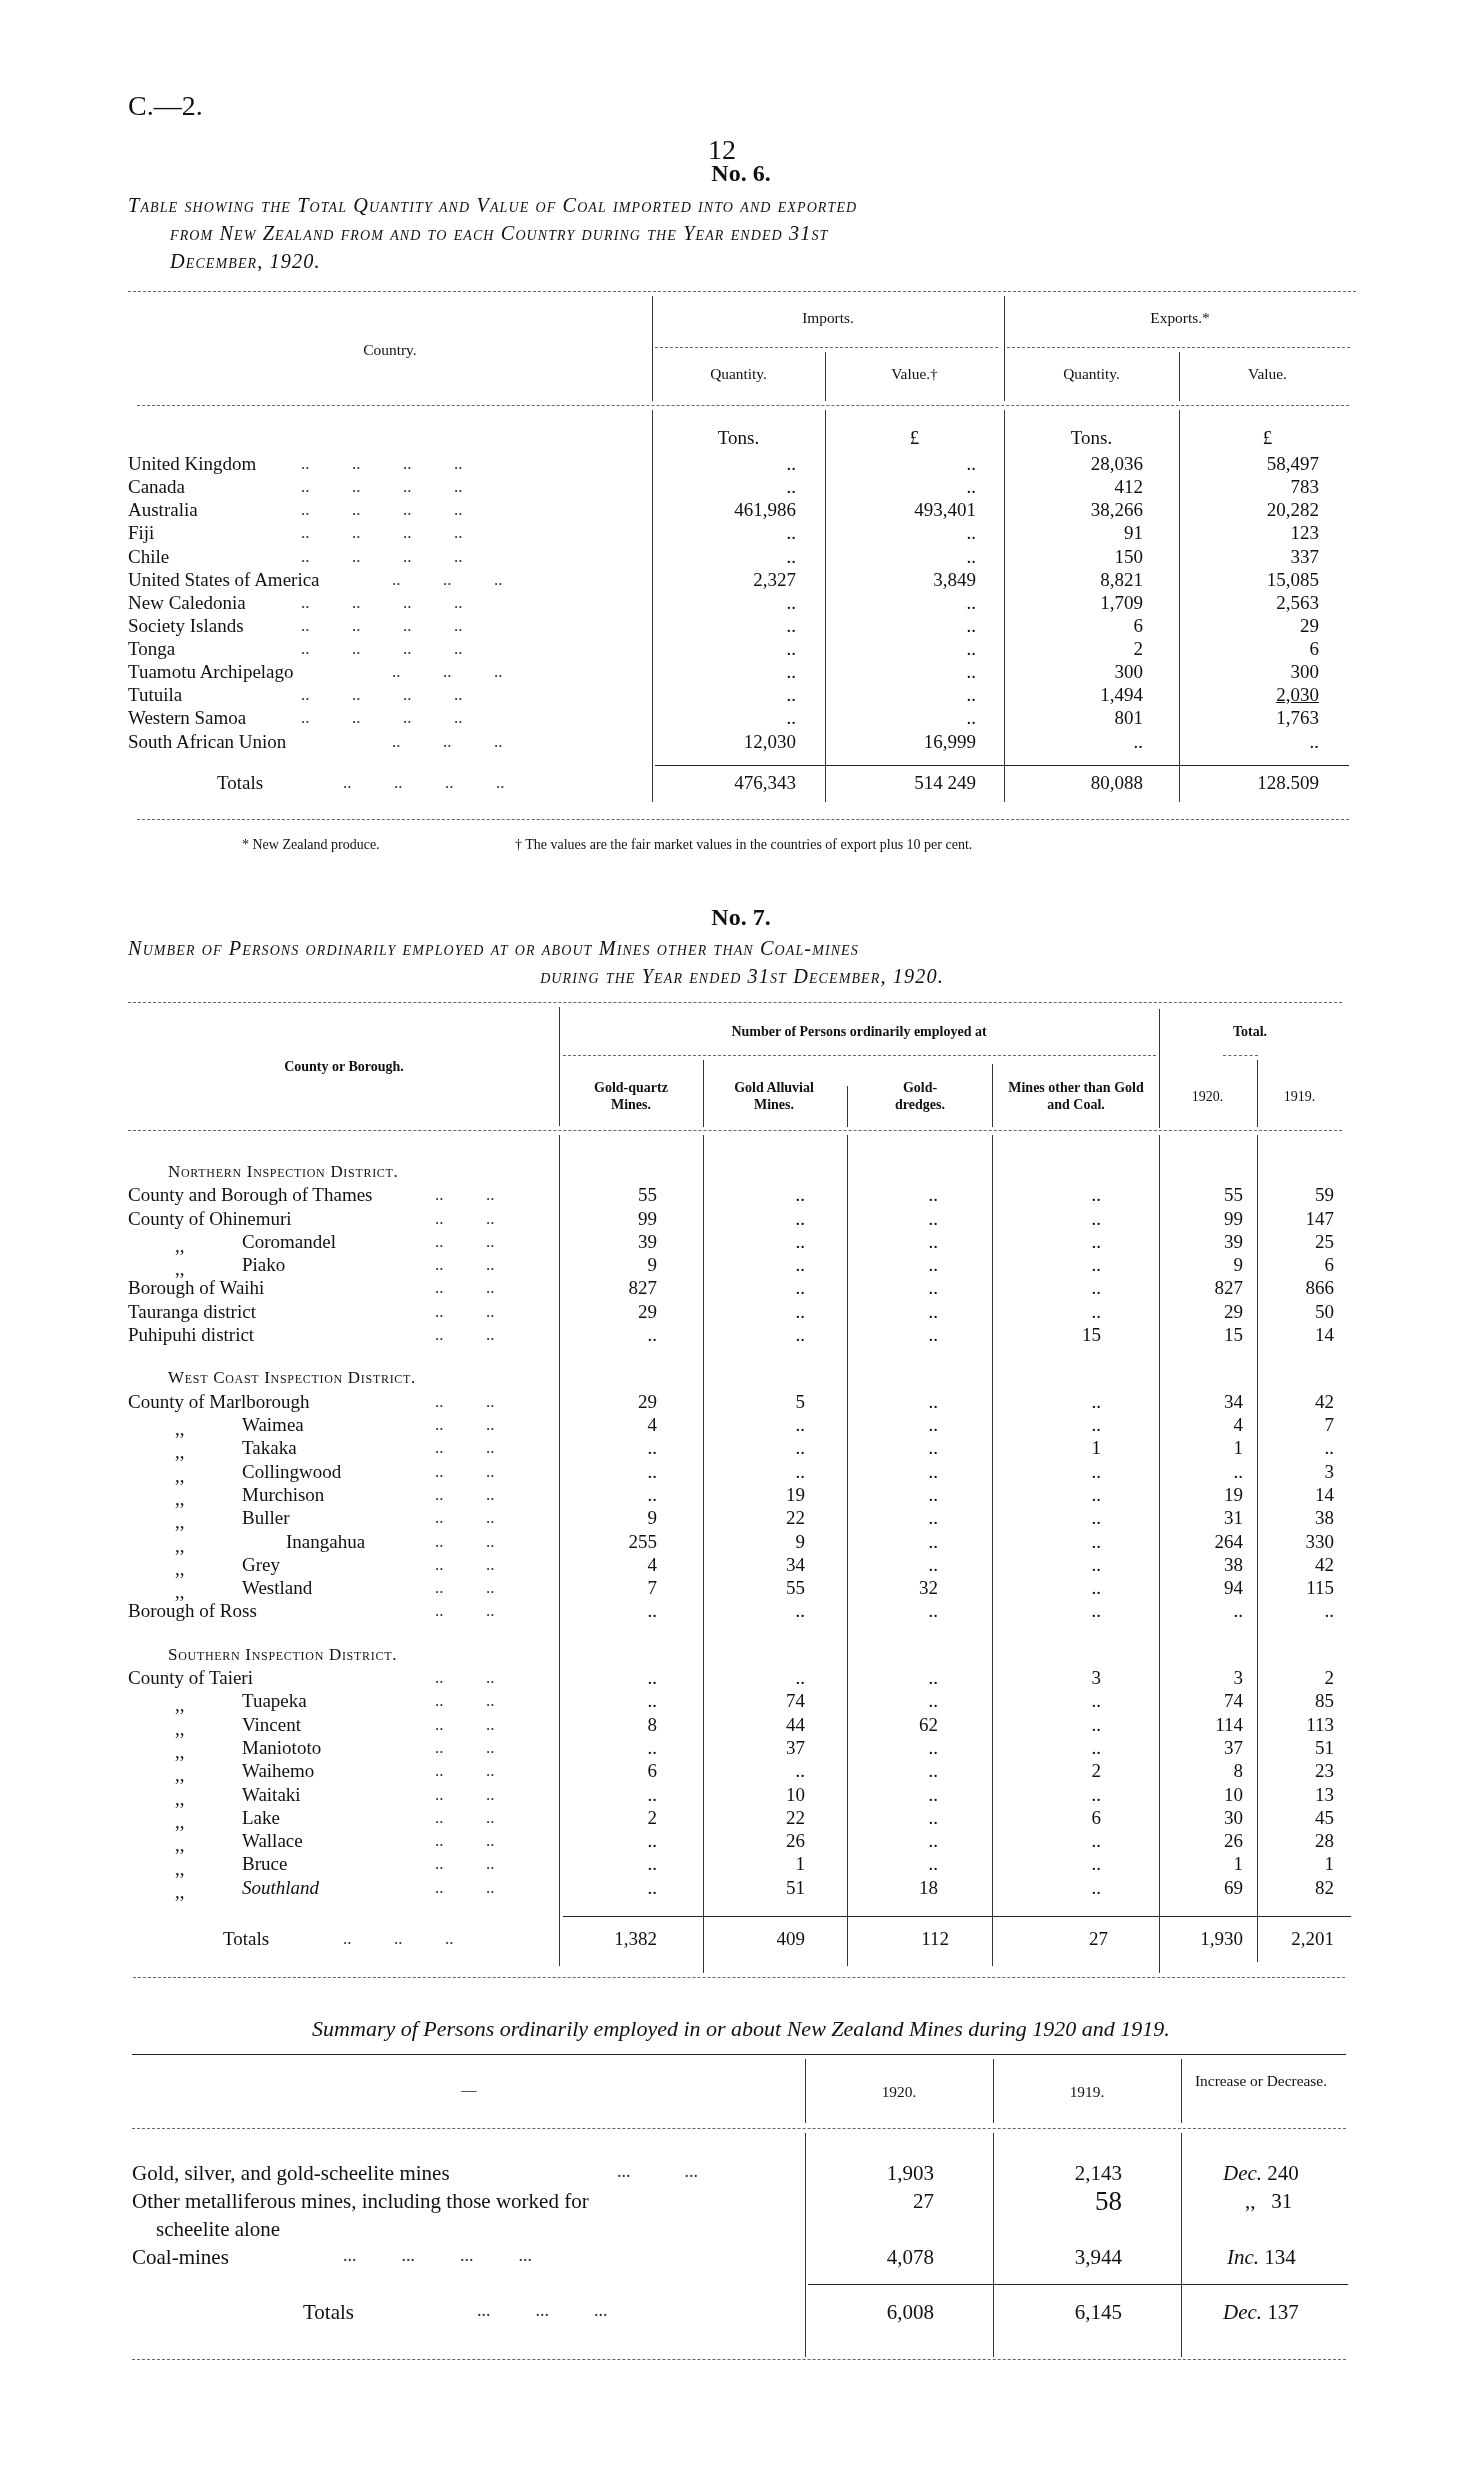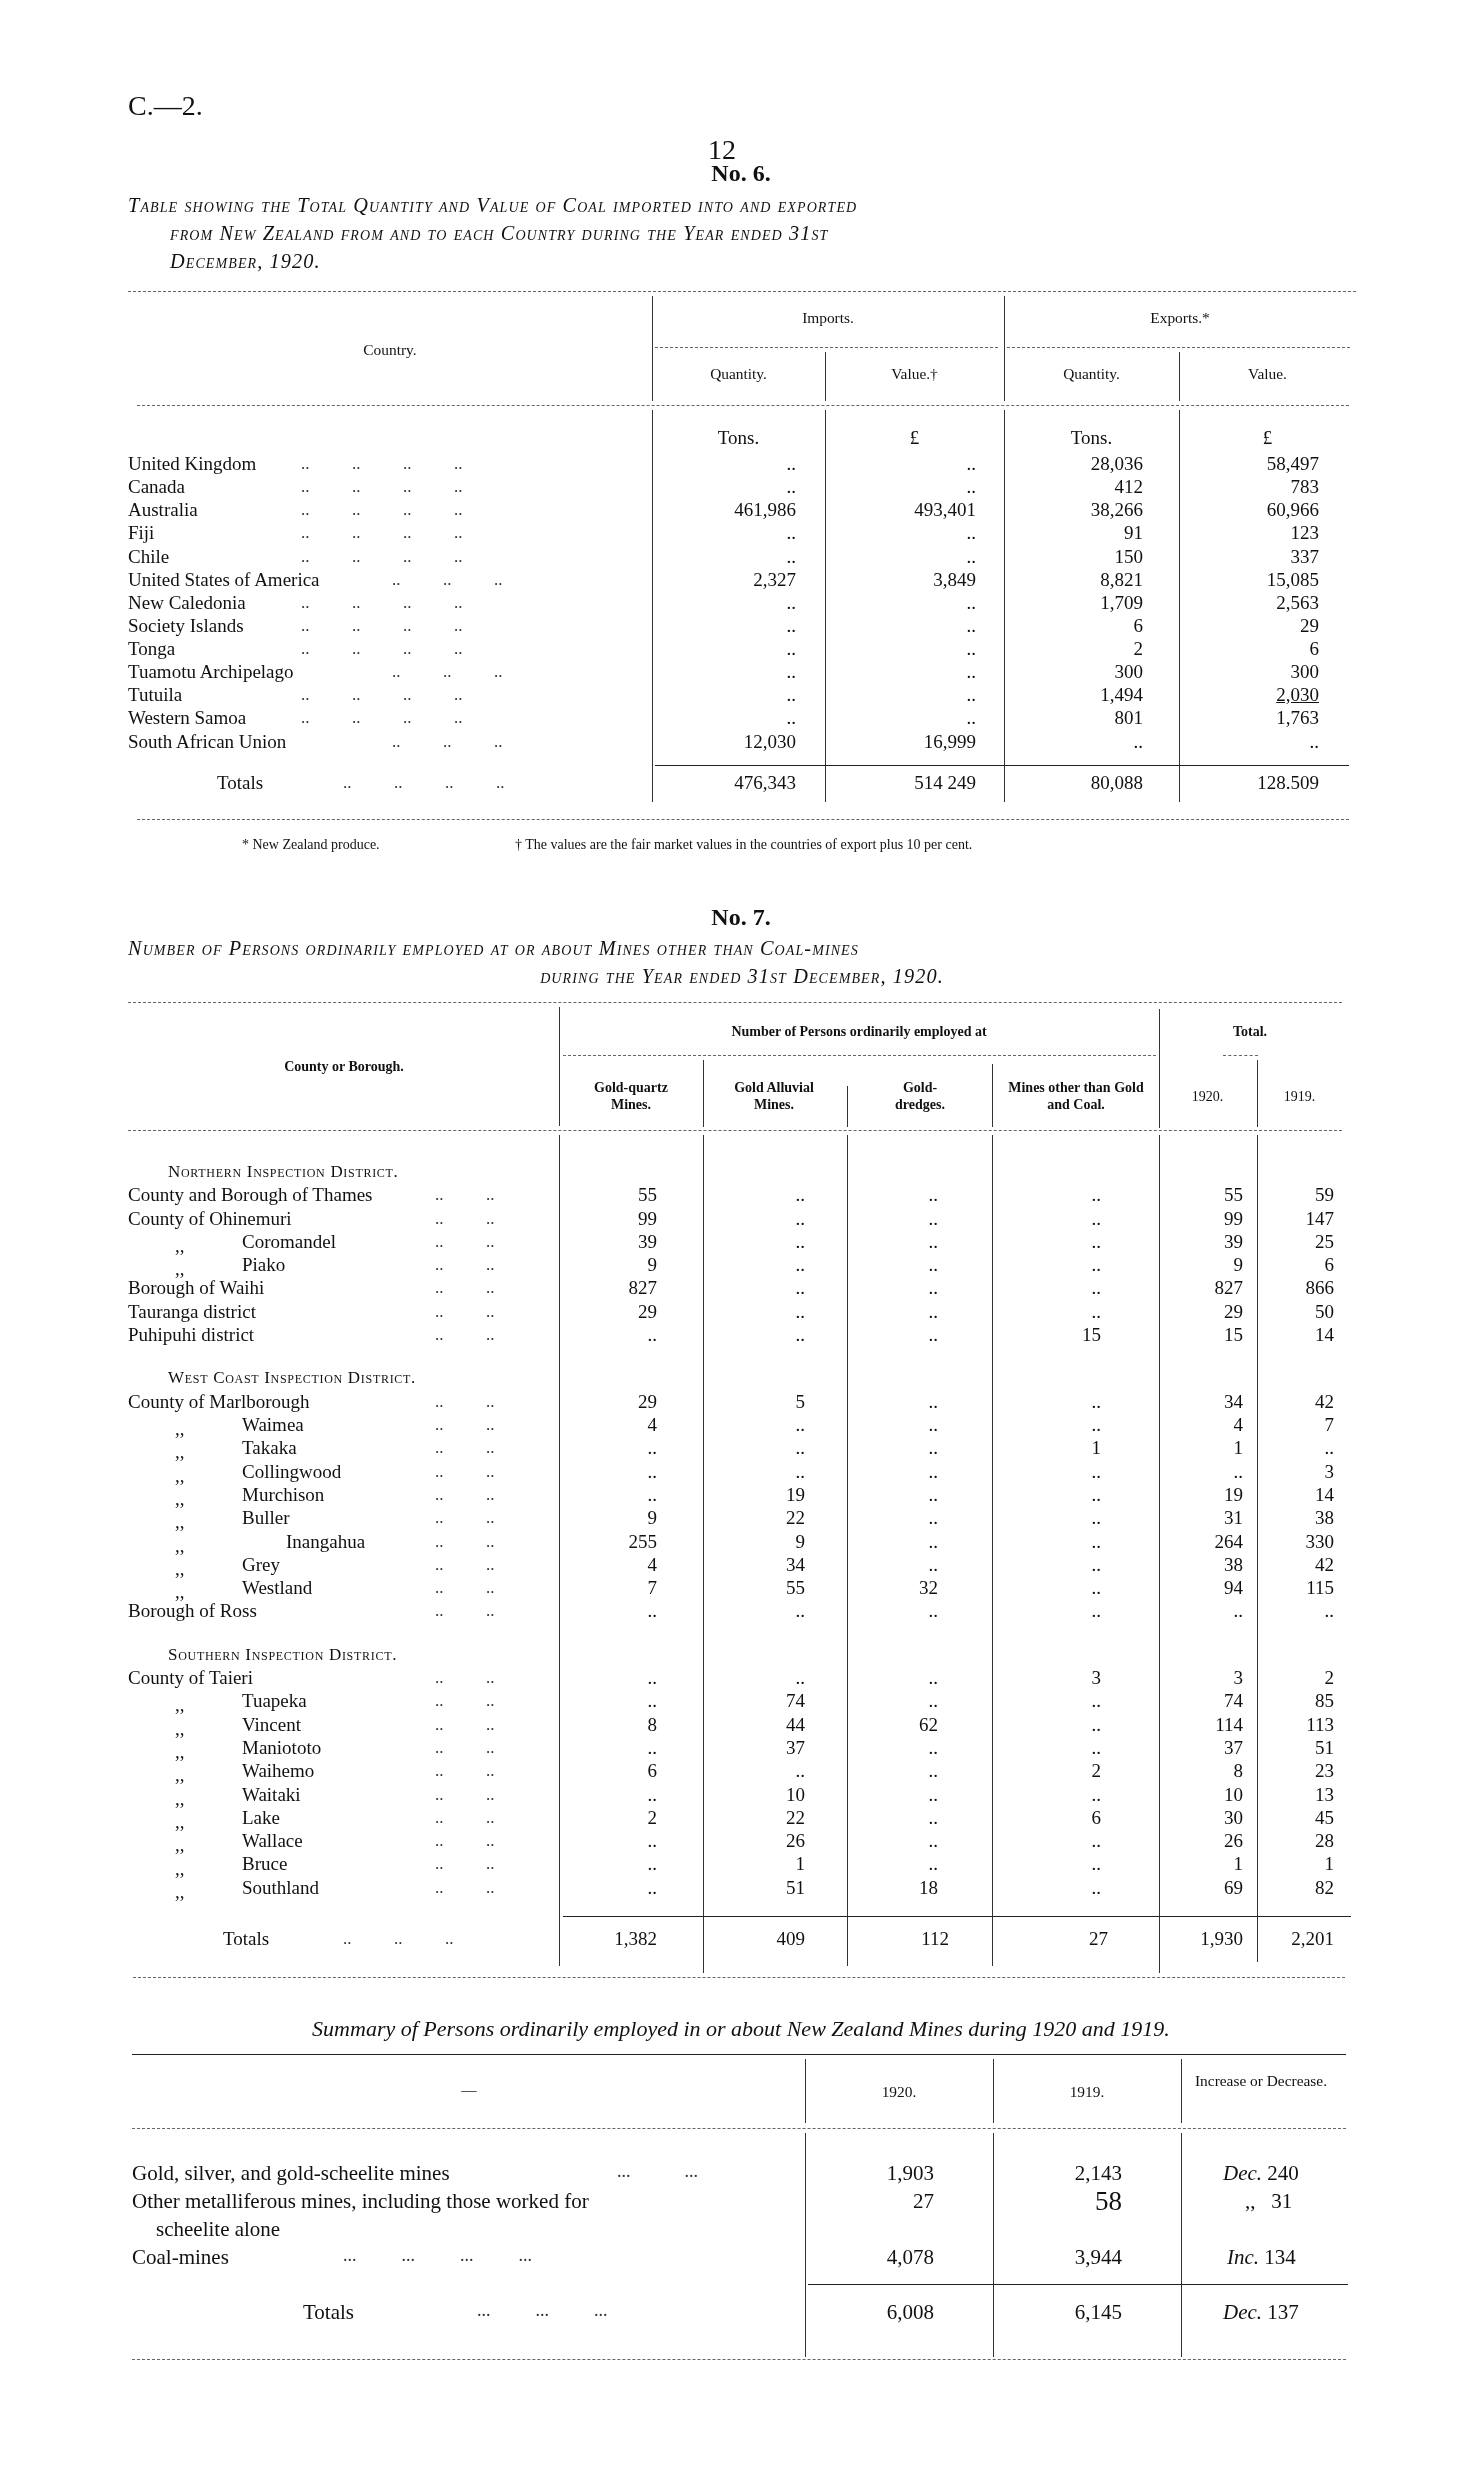--- a/index.html
+++ b/index.html
@@ -80,21 +80,21 @@
       <div class="leader" style="left:301px; top:475px;">..          ..          ..          ..</div>
       <div class="cell r" style="left:652px; width:144px; top:475px;">..</div>
       <div class="cell r" style="left:825px; width:151px; top:475px;">..</div>
       <div class="cell r" style="left:1004px; width:139px; top:475px;">412</div>
       <div class="cell r" style="left:1179px; width:140px; top:475px;">783</div>
       <div class="rowlabel" style="left:128px; top:498px;">Australia</div>
       <div class="leader" style="left:301px; top:498px;">..          ..          ..          ..</div>
       <div class="cell r" style="left:652px; width:144px; top:498px;">461,986</div>
       <div class="cell r" style="left:825px; width:151px; top:498px;">493,401</div>
       <div class="cell r" style="left:1004px; width:139px; top:498px;">38,266</div>
-      <div class="cell r" style="left:1179px; width:140px; top:498px;">60,966</div>
+      <div class="cell r" style="left:1179px; width:140px; top:498px;">20,282</div>
       <div class="rowlabel" style="left:128px; top:521px;">Fiji</div>
       <div class="leader" style="left:301px; top:521px;">..          ..          ..          ..</div>
       <div class="cell r" style="left:652px; width:144px; top:521px;">..</div>
       <div class="cell r" style="left:825px; width:151px; top:521px;">..</div>
       <div class="cell r" style="left:1004px; width:139px; top:521px;">91</div>
       <div class="cell r" style="left:1179px; width:140px; top:521px;">123</div>
       <div class="rowlabel" style="left:128px; top:545px;">Chile</div>
       <div class="leader" style="left:301px; top:545px;">..          ..          ..          ..</div>
       <div class="cell r" style="left:652px; width:144px; top:545px;">..</div>
       <div class="cell r" style="left:825px; width:151px; top:545px;">..</div>
@@ -423,21 +423,21 @@
       <div class="rowlabel" style="left:175px; top:1857px;">,,</div>
       <div class="rowlabel" style="left:242px; top:1852px;">Bruce</div>
       <div class="leader" style="left:435px; top:1852px;">..          ..</div>
       <div class="cell r" style="left:559px; width:98px; top:1852px;">..</div>
       <div class="cell r" style="left:703px; width:102px; top:1852px;">1</div>
       <div class="cell r" style="left:847px; width:91px; top:1852px;">..</div>
       <div class="cell r" style="left:992px; width:109px; top:1852px;">..</div>
       <div class="cell r" style="left:1159px; width:84px; top:1852px;">1</div>
       <div class="cell r" style="left:1257px; width:77px; top:1852px;">1</div>
       <div class="rowlabel" style="left:175px; top:1880px;">,,</div>
-      <div class="rowlabel" style="left:242px; top:1876px;">Southland</div>
+      <div class="rowlabel" style="left:242px; top:1876px;font-style:italic;">Southland</div>
       <div class="leader" style="left:435px; top:1876px;">..          ..</div>
       <div class="cell r" style="left:559px; width:98px; top:1876px;">..</div>
       <div class="cell r" style="left:703px; width:102px; top:1876px;">51</div>
       <div class="cell r" style="left:847px; width:91px; top:1876px;">18</div>
       <div class="cell r" style="left:992px; width:109px; top:1876px;">..</div>
       <div class="cell r" style="left:1159px; width:84px; top:1876px;">69</div>
       <div class="cell r" style="left:1257px; width:77px; top:1876px;">82</div>
     </div>
 
   <div class="rule" style="left:563px; width:788px; top:1916px;"></div>

